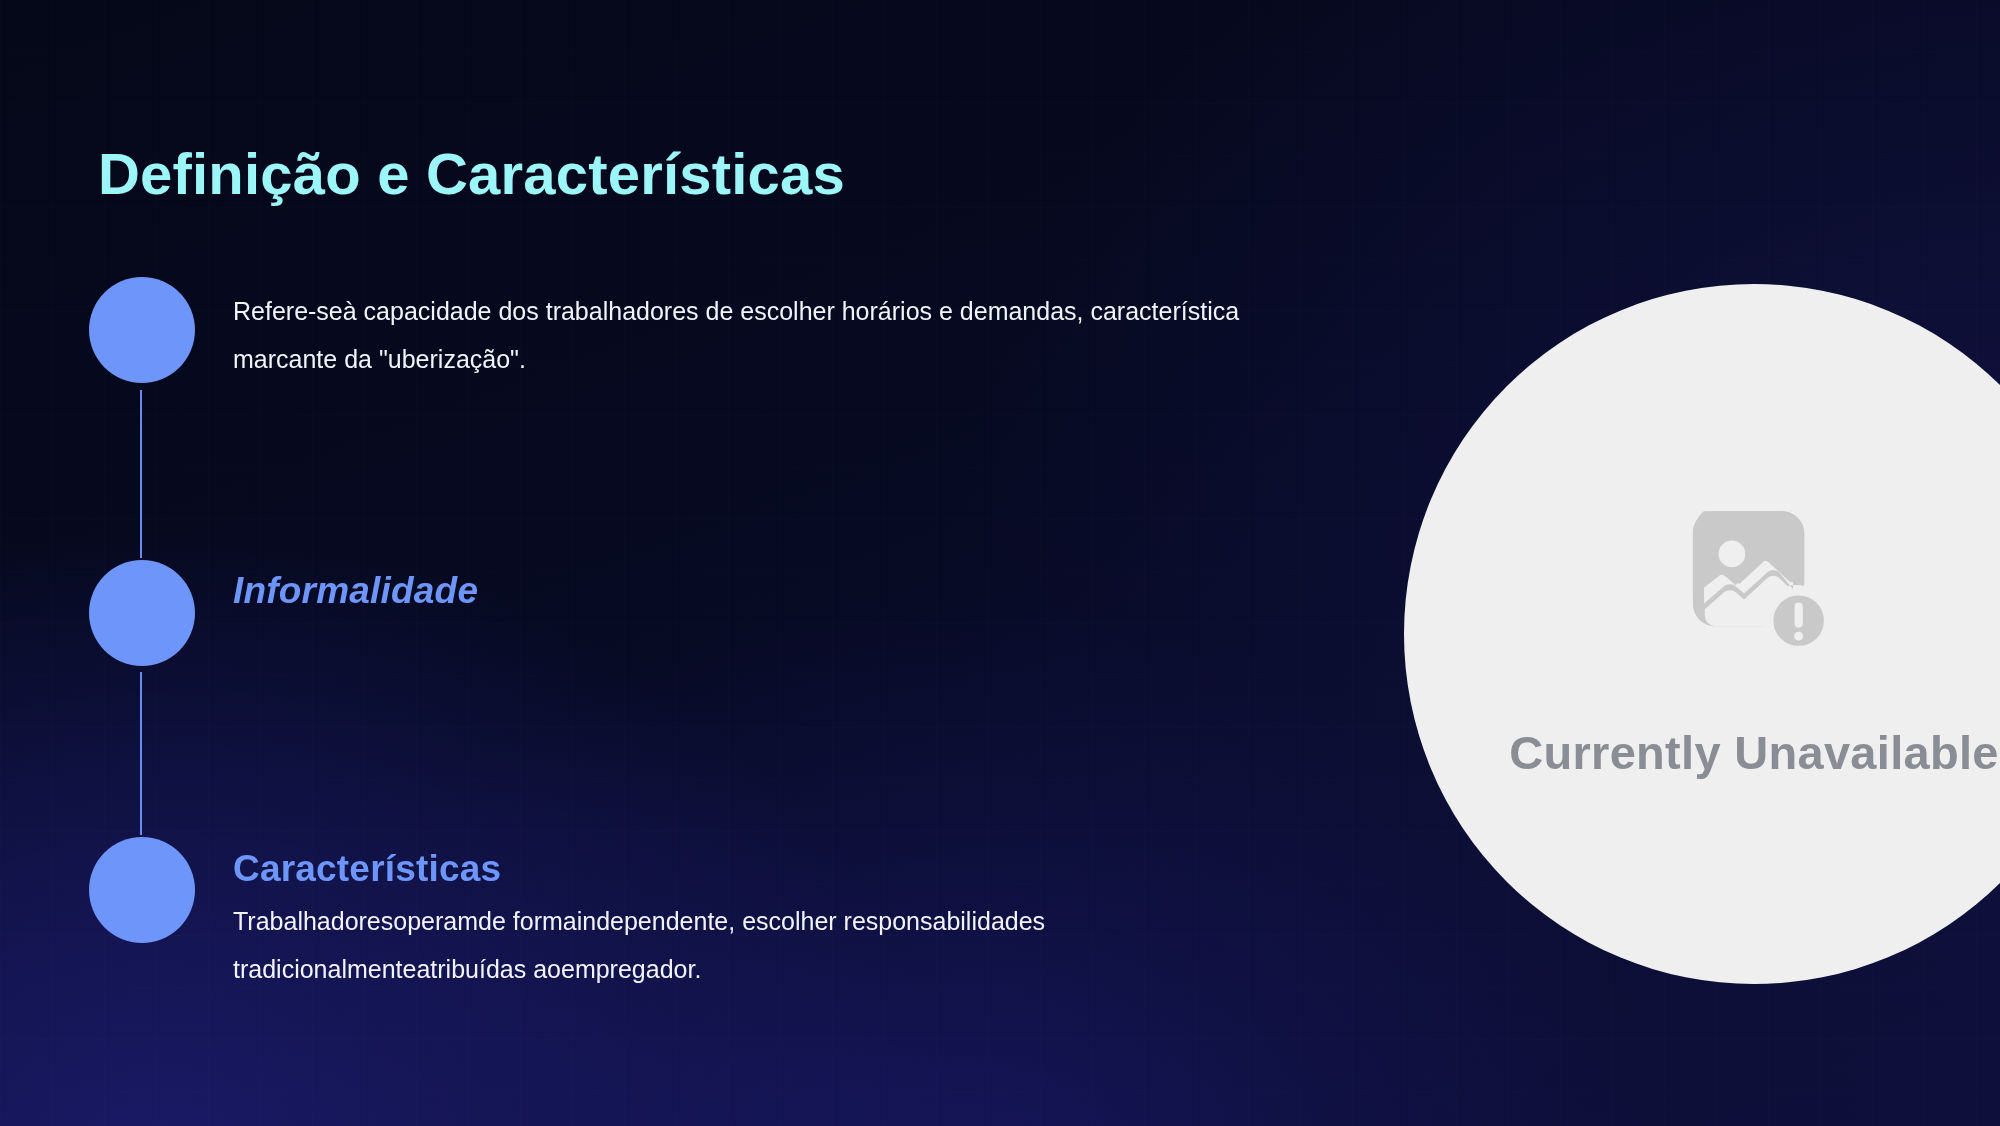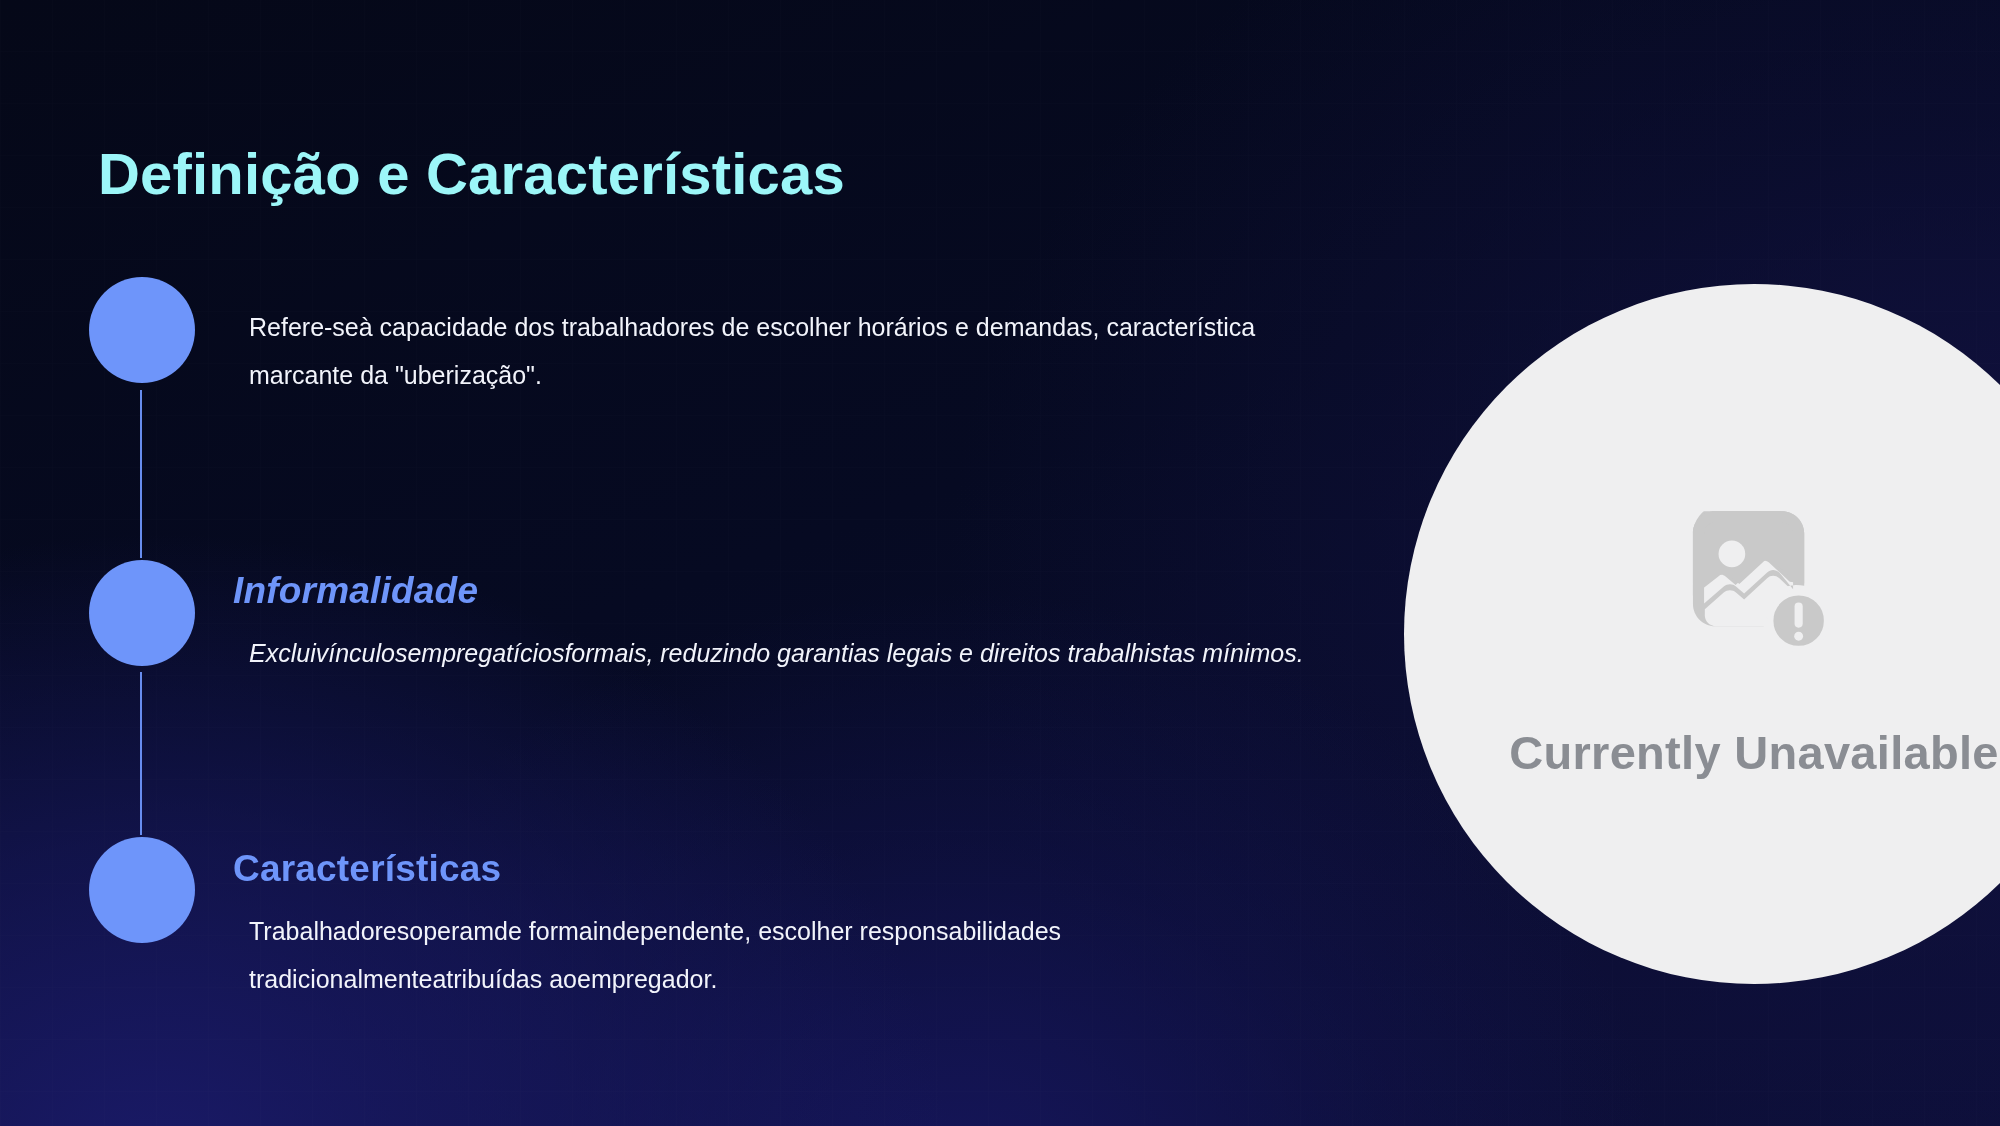--- a/index.html
+++ b/index.html
@@ -96,21 +96,21 @@
     color: #6e95fa;
     line-height: 1.2;
     margin: 0 0 6px 0;
     letter-spacing: 0.2px;
   }
 
   .tl-body {
     font-size: 25px;
     color: #f2f4fb;
     line-height: 1.92;
-    margin: 16px;
+    margin: 0;
     font-weight: 400;
     max-width: 1095px;
   }
 
   
   .img-placeholder {
     position: absolute;
     left: 1404px;
     top: 284px;
     width: 700px;
@@ -161,21 +161,20 @@
     <div class="tl-dot d2"></div>
     <div class="tl-line l2"></div>
     <div class="tl-dot d3"></div>
 
     <div class="tl-item i1">
       <p class="tl-body">Refere-seà capacidade dos trabalhadores de escolher horários e demandas, característica marcante da "uberização".</p>
     </div>
 
     <div class="tl-item i2">
       <div class="tl-heading">Informalidade</div>
-      <p class="tl-body">Excluivínculosempregatíciosformais, reduzindo garantias legais e direitos trabalhistas mínimos.</p>
     </div>
 
     <div class="tl-item i3">
       <div class="tl-heading">Características</div>
       <p class="tl-body">Trabalhadoresoperamde formaindependente, escolher responsabilidades tradicionalmenteatribuídas aoempregador.</p>
     </div>
 
   </div>
 
   <div class="img-placeholder">

